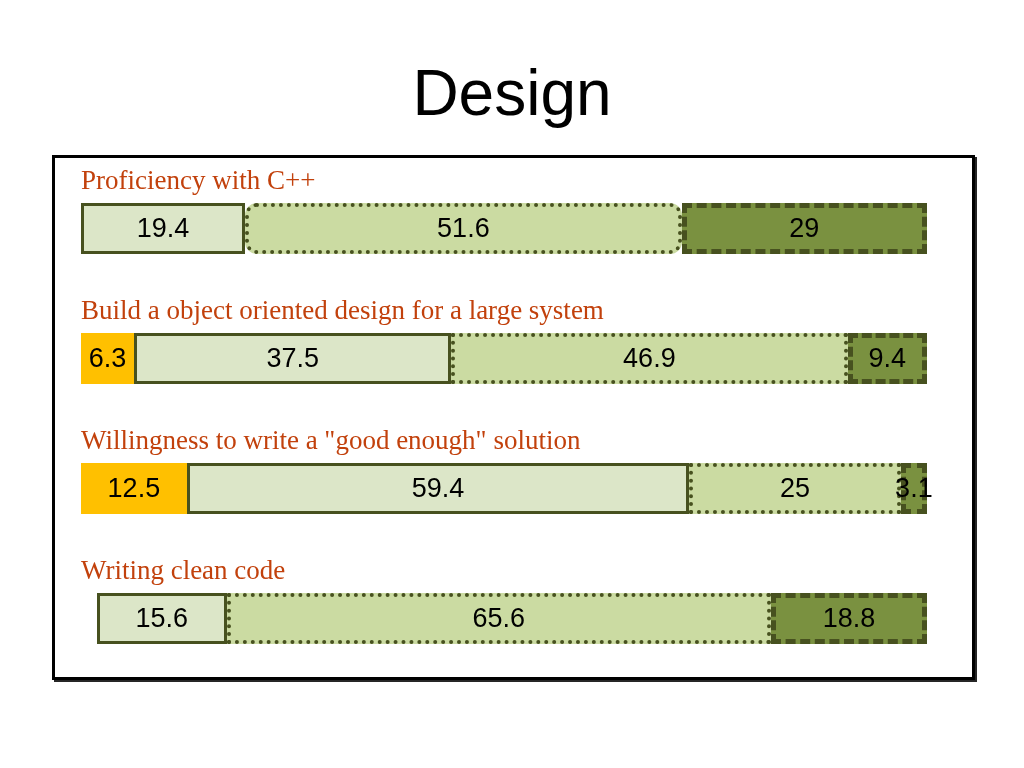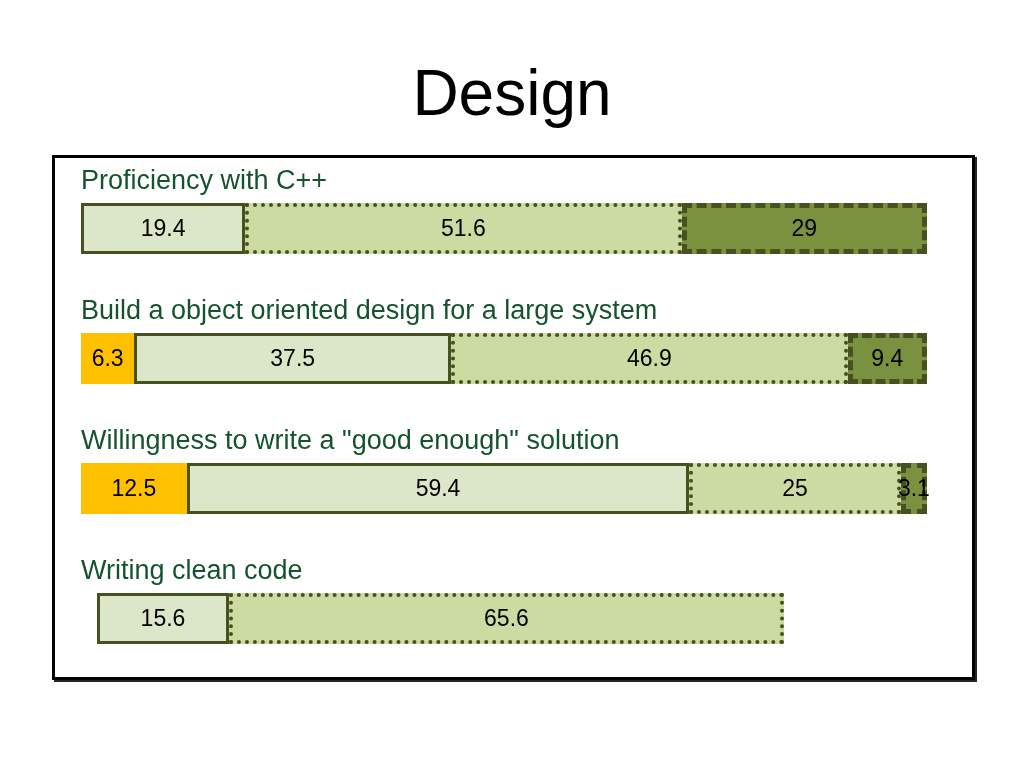--- a/index.html
+++ b/index.html
@@ -39,38 +39,39 @@
     background: #ffffff;
     padding: 6px 0 0 26px;
   }
   .chart-row {
     margin-bottom: 40px;
   }
   .row-label {
     font-size: 27px;
     line-height: 33px;
     margin-bottom: 6px;
-    color: #14532d;
+    color: #c2410c;
     white-space: nowrap;
+    font-family: Liberation Serif, serif;
   }
   .bar {
     display: flex;
     width: 846px;
     height: 51px;
   }
   .seg {
     box-sizing: border-box;
     height: 100%;
     display: flex;
     align-items: center;
     justify-content: center;
     position: relative;
   }
   .seg span {
-    font-size: 23px;
+    font-size: 27px;
     white-space: nowrap;
     color: #000000;
     z-index: 2;
   }
   .seg--none   { border: none; justify-content: center; }
   .seg--solid  { border: 3px solid; }
   .seg--dotted { border: 4px dotted; }
   .seg--dashed { border: 5px dashed; }
 </style>
 </head>
@@ -80,21 +81,21 @@
   <div class="slide-title">Design</div>
 
   <div class="chart-frame">
     <div id="rows">
         <div class="chart-row">
           <div class="row-label">Proficiency with C++</div>
           <div class="bar">
             <div class="seg seg--solid" style="width: 19.4%; background: rgb(220, 230, 200); border-color: rgb(71, 81, 31);">
               <span>19.4</span>
             </div>
-            <div class="seg seg--dotted" style="width: 51.6%; background: rgb(203, 219, 162); border-color: rgb(71, 81, 31);">
+            <div class="seg seg--dotted" style="width: 51.6%; background: rgb(203, 219, 162); border-color: rgb(71, 81, 31); border-radius: 12px;">
               <span>51.6</span>
             </div>
             <div class="seg seg--dashed" style="width: 29%; background: rgb(122, 145, 64); border-color: rgb(71, 81, 31);">
               <span>29</span>
             </div>
           </div>
         </div>
         <div class="chart-row">
           <div class="row-label">Build a object oriented design for a large system</div>
           <div class="bar">
@@ -131,17 +132,20 @@
         </div>
         <div class="chart-row">
           <div class="row-label">Writing clean code</div>
           <div class="bar">
             <div class="seg seg--solid" style="width: 15.6%; background: rgb(220, 230, 200); border-color: rgb(71, 81, 31); margin-left: 16px;">
               <span>15.6</span>
             </div>
             <div class="seg seg--dotted" style="width: 65.6%; background: rgb(203, 219, 162); border-color: rgb(71, 81, 31);">
               <span>65.6</span>
             </div>
+            <div class="seg seg--dashed" style="width: 18.8%; background: rgb(122, 145, 64); border-color: rgb(71, 81, 31);">
+              <span>18.8</span>
+            </div>
           </div>
         </div>
       </div>
   </div>
 </div>
 
 </body></html>

